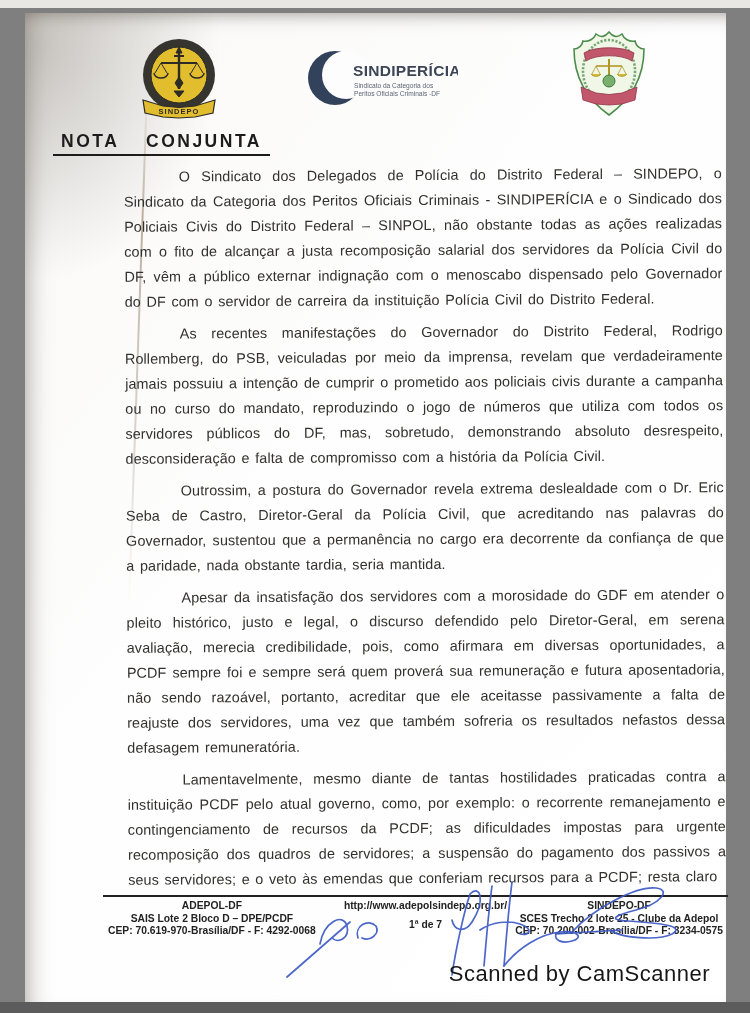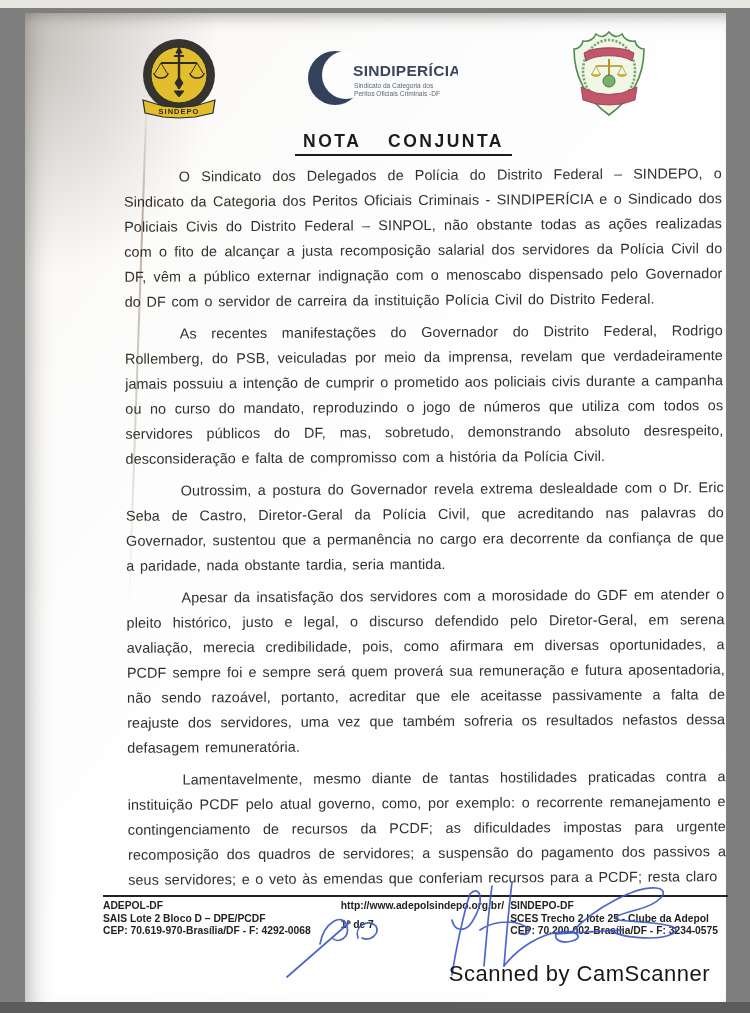--- a/index.html
+++ b/index.html
@@ -13,32 +13,32 @@
   .corner-shadow{position:absolute;left:0;top:0;width:220px;height:300px;pointer-events:none;
         background:radial-gradient(ellipse at 6% 10%,rgba(95,88,78,.30),transparent 62%);}
   .crease{position:absolute;left:112px;top:80px;width:2px;height:510px;transform:rotate(2deg);
         background:linear-gradient(to bottom,rgba(115,88,55,0),rgba(110,84,52,.45) 25%,rgba(110,84,52,.22) 70%,rgba(110,84,52,0));}
   
   .logo{position:absolute;}
   .logo-sindepo{left:105px;top:24px;}
   .logo-sindipericia{left:283px;top:30px;}
   .logo-crest{left:544px;top:16px;}
   
-  .title-row{position:absolute;left:0;top:118px;width:100%;text-align:center;}
+  .title-row{position:absolute;left:0;top:118px;width:100%;text-align:left;}
   .title-row span{display:inline-block;transform:translateX(28px);
         font-size:17.5px;font-weight:bold;letter-spacing:2.5px;word-spacing:20px;color:#1c1c1c;
         border-bottom:2px solid #1c1c1c;padding:0 8px 2px 8px;}
   
   .doc-body{position:absolute;left:101px;top:150px;width:598px;transform:rotate(-.35deg);
         color:#32312e;font-size:14.4px;line-height:25px;text-align:justify;}
   .doc-body p{margin:0 0 7px 0;text-indent:55px;word-spacing:1.5px;letter-spacing:.1px;}
   
   .footer{position:absolute;left:78px;top:882px;width:625px;color:#222;}
   .footer-line{border-top:2px solid #222;margin-bottom:3px;}
-  .footer-cols{display:flex;font-size:10.3px;font-weight:bold;line-height:12.5px;text-align:left;}
+  .footer-cols{display:flex;font-size:10.3px;font-weight:bold;line-height:12.5px;text-align:center;}
   .fc-left{width:36%;}
   .fc-center{width:28%;margin-left:20px;}
   .fc-right{width:36%;}
   .fc-center .page-num{margin-top:6px;}
   
   .sig-layer{position:absolute;left:0;top:0;width:701px;height:989px;pointer-events:none;}
   
   .camscanner{position:absolute;right:16px;top:948px;font-family:Liberation Sans, sans-serif;
         font-size:22px;color:#161616;letter-spacing:.5px;}
   svg text{font-family:"Liberation Sans",sans-serif;}

